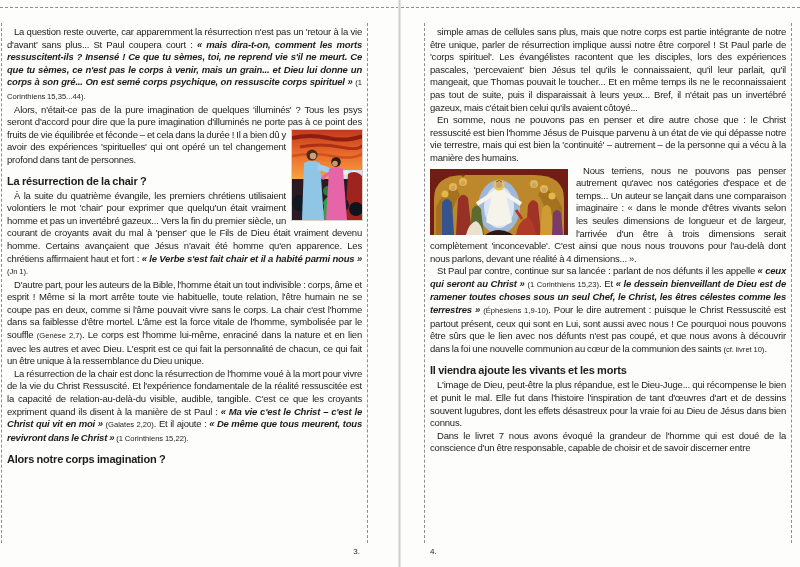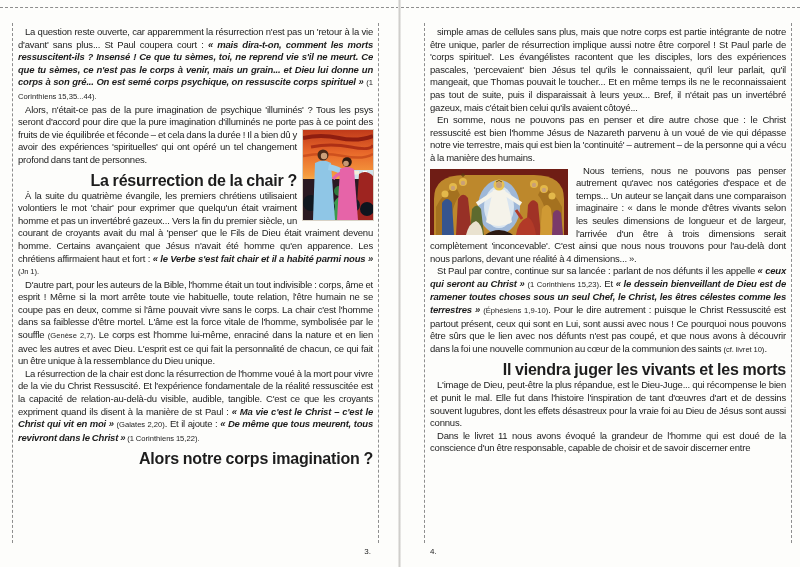--- a/index.html
+++ b/index.html
@@ -14,26 +14,26 @@
     border-top:1px dashed #8e8e8e;}
   .fold{position:absolute;top:0;left:398px;width:3px;height:567px;
     background:linear-gradient(to right,#f1f0ee,#cfcecb,#f1f0ee);}
   .page{
     position:absolute;top:23px;height:520px;box-sizing:border-box;
     border-left:1px dashed #8e8e8e;border-right:1px dashed #8e8e8e;
     padding:3px 5px 0 5px;
     font-size:9.5px;line-height:12.6px;text-align:justify;
     letter-spacing:-0.2px;word-spacing:-0.4px;
   }
-  .page-left{left:12px;width:367px;}
+  .page-left{left:1px;width:367px;}
   .page-right{left:424px;width:368px;}
   .page p{margin:0;text-indent:7px;}
   .page h2{
-    margin:7px 0 2px 0;font-size:16px;line-height:14px;
-    font-weight:bold;text-align:right;text-indent:0;letter-spacing:-0.2px;
+    margin:7px 0 2px 0;font-size:11px;line-height:14px;
+    font-weight:bold;text-align:left;text-indent:0;letter-spacing:-0.2px;
   }
   .quote{font-style:italic;font-weight:600;}
   .cite{font-size:7.6px;letter-spacing:0;}
   .paint-float{
     float:right;width:70px;height:90px;margin:1px 0 2px 6px;
     display:block;box-shadow:0 0 0 1px #d8d2c6;
   }
   .icon-float{
     float:left;width:138px;height:66px;margin:4px 8px 3px 0;
   }
@@ -48,21 +48,21 @@
 </head>
 <body>
 
 <div class="sheet">
 
   <div class="cut-top"></div>
   <div class="fold"></div>
 
   <section class="page page-left">
     <p><span>La question reste ouverte, car apparemment la résurrection n'est pas un 'retour à la vie d'avant' sans plus...  St Paul coupera court : </span><span class="quote">« mais dira-t-on, comment les morts ressuscitent-ils ? Insensé ! Ce que tu sèmes, toi, ne reprend vie s'il ne meurt. Ce que tu sèmes, ce n'est pas le corps à venir, mais un grain... et Dieu lui donne un corps à son gré... On est semé corps psychique, on ressuscite corps spirituel »</span><span> </span><span class="cite">(1 Corinthiens 15,35...44).</span></p>
-    <p><span>Alors, n'était-ce pas de la pure imagination de psychique 'illuminés' ? Tous les psys seront d'accord pour dire que la pure imagination d'illuminés ne porte pas à ce point des fruits de vie équilibrée et féconde – et cela dans la durée ! Il a bien dû </span><span class="paint-float">
+    <p><span>Alors, n'était-ce pas de la pure imagination de quelques 'illuminés' ? Tous les psys seront d'accord pour dire que la pure imagination d'illuminés ne porte pas à ce point des fruits de vie équilibrée et féconde – et cela dans la durée ! Il a bien dû </span><span class="paint-float">
     <svg viewBox="0 0 70 90" xmlns="http://www.w3.org/2000/svg">
       <defs>
         <linearGradient id="gsky" x1="0" y1="0" x2="0" y2="1">
           <stop offset="0" stop-color="#c03a1a"></stop>
           <stop offset="0.25" stop-color="#e8682a"></stop>
           <stop offset="0.5" stop-color="#f59a3e"></stop>
           <stop offset="0.62" stop-color="#f8c055"></stop>
         </linearGradient>
       </defs>
       <rect width="70" height="90" fill="url(#gsky)"></rect>
@@ -94,21 +94,21 @@
     <h2>La résurrection de la chair ?</h2>
     <p><span>À la suite du quatrième évangile, les premiers chrétiens utilisaient volontiers le mot 'chair' pour exprimer que quelqu'un était vraiment homme et pas un invertébré gazeux... Vers la fin du premier siècle, un courant de croyants avait du mal à 'penser' que le Fils de Dieu était vraiment devenu homme. Certains avançaient que Jésus n'avait été homme qu'en apparence. Les chrétiens affirmaient haut et fort : </span><span class="quote">« le Verbe s'est fait chair et il a habité parmi nous »</span><span> </span><span class="cite">(Jn 1).</span></p>
     <p><span>D'autre part, pour les auteurs de la Bible, l'homme était un tout indivisible : corps, âme et esprit ! Même si la mort arrête toute vie habituelle, toute relation, l'être humain ne se coupe pas en deux, comme si l'âme pouvait vivre sans le corps. La chair c'est l'homme dans sa faiblesse d'être mortel. L'âme est la force vitale de l'homme, symbolisée par le souffle </span><span class="cite">(Genèse 2,7)</span><span>. Le corps est l'homme lui-même, enraciné dans la nature et en lien avec les autres et avec Dieu. L'esprit est ce qui fait la personnalité de chacun, ce qui fait un être unique à la ressemblance du Dieu unique.</span></p>
     <p><span>La résurrection de la chair est donc la résurrection de l'homme voué à la mort pour vivre de la vie du Christ Ressuscité. Et l'expérience fondamentale de la réalité ressuscitée est la capacité de relation-au-delà-du visible, audible, tangible. C'est ce que les croyants expriment quand ils disent à la manière de st Paul : </span><span class="quote">« Ma vie c'est le Christ – c'est le Christ qui vit en moi »</span><span> </span><span class="cite">(Galates 2,20)</span><span>. Et il ajoute : </span><span class="quote">« De même que tous meurent, tous revivront dans le Christ »</span><span> </span><span class="cite">(1 Corinthiens 15,22).</span></p>
     <h2>Alors notre corps imagination ?</h2>
     <span class="pagenum pn-left">3.</span>
   </section>
 
   <section class="page page-right">
     <p><span>simple amas de cellules sans plus, mais que notre corps est partie intégrante de notre être unique, parler de résurrection implique aussi notre être corporel ! St Paul parle de 'corps spirituel'. Les évangélistes racontent que les disciples, lors des expériences pascales, 'percevaient' bien Jésus tel qu'ils le connaissaient, qu'il leur parlait, qu'il mangeait, que Thomas pouvait le toucher... Et en même temps ils ne le reconnaissaient pas tout de suite, puis il disparaissait à leurs yeux... Bref, il n'était pas un invertébré gazeux, mais c'était bien celui qu'ils avaient côtoyé...</span></p>
-    <p><span>En somme, nous ne pouvons pas en penser et dire autre chose que : le Christ ressuscité est bien l'homme Jésus de Nazareth parvenu à un voué de vie qui dépasse notre vie terrestre, mais qui est bien la 'continuité' – autrement – de la personne qui a vécu à la manière des humains.</span></p>
+    <p><span>En somme, nous ne pouvons pas en penser et dire autre chose que : le Christ ressuscité est bien l'homme Jésus de Puisque parvenu à un état de vie qui dépasse notre vie terrestre, mais qui est bien la 'continuité' – autrement – de la personne qui a vécu à la manière des humains.</span></p>
 
     <div class="icon-float">
       <svg viewBox="0 0 138 66" xmlns="http://www.w3.org/2000/svg">
         <rect width="138" height="66" fill="#6f1d15"></rect>
         <path d="M4 66 V30 Q4 6 34 6 h70 Q134 6 134 30 V66 Z" fill="#bd882c"></path>
         <path d="M6 66 V38 q8 -16 20 -20 l4 8 q-10 12 -10 40 z" fill="#a4711f"></path>
         <path d="M132 66 V38 q-8 -16 -20 -20 l-4 8 q10 12 10 40 z" fill="#a4711f"></path>
         <ellipse cx="69" cy="38" rx="21" ry="27" fill="#9fb8d8"></ellipse>
         <ellipse cx="69" cy="38" rx="15" ry="21" fill="#d9e5f0"></ellipse>
         <circle cx="15" cy="25" r="3.5" fill="#e3b84a"></circle>
@@ -135,19 +135,19 @@
         <path d="M64 24 L47 35" stroke="#f5f3ea" stroke-width="4" fill="none"></path>
         <path d="M74 24 L91 35" stroke="#f5f3ea" stroke-width="4" fill="none"></path>
         <path d="M63 21 h12 l7 32 q-13 8 -26 0 z" fill="#f5f3ea"></path>
         <circle cx="69" cy="16" r="5.5" fill="#e8c253"></circle>
         <circle cx="69" cy="16" r="3" fill="#c9a078"></circle>
         <path d="M66 13 q3 -3 6 0" stroke="#6a4a28" stroke-width="1" fill="none"></path>
       </svg>
     </div>
     <p><span>Nous terriens, nous ne pouvons pas penser autrement qu'avec nos catégories d'espace et de temps... Un auteur se lançait dans une comparaison imaginaire : « dans le monde d'êtres vivants selon les seules dimensions de longueur et de largeur, l'arrivée d'un être à trois dimensions serait complètement 'inconcevable'. C'est ainsi que nous nous trouvons pour l'au-delà dont nous parlons, devant une réalité à 4 dimensions... ».</span></p>
     <p><span>St Paul par contre, continue sur sa lancée : parlant de nos défunts il les appelle </span><span class="quote">« ceux qui seront au Christ »</span><span> </span><span class="cite">(1 Corinthiens 15,23)</span><span>. Et </span><span class="quote">« le dessein bienveillant de Dieu est de ramener toutes choses sous un seul Chef, le Christ, les êtres célestes comme les terrestres »</span><span> </span><span class="cite">(Éphésiens 1,9-10)</span><span>. Pour le dire autrement : puisque le Christ Ressuscité est partout présent, ceux qui sont en Lui, sont aussi avec nous ! Ce pourquoi nous pouvons être sûrs que le lien avec nos défunts n'est pas coupé, et que nous avons à découvrir dans la foi une nouvelle communion au cœur de la communion des saints </span><span class="cite">(cf. livret 10)</span><span>.</span></p>
-    <h2>Il viendra juger les vivants et les morts</h2>
-    <p><span>L'image de Dieu, peut-être la plus répandue, est le Dieu-Juge... qui récompense le bien et punit le mal. Elle fut dans l'histoire l'inspiration de tant d'œuvres d'art et de dessins souvent lugubres, dont les effets désastreux pour la vraie foi au Dieu de Jésus sont aussi connus.</span></p>
-    <p><span>Dans le livret 11 nous avons évoqué la grandeur de l'homme qui est doué de la conscience d'un être responsable, capable de choisir et de savoir discerner entre</span></p>
+    <h2>Il viendra ajoute les vivants et les morts</h2>
+    <p><span>L'image de Dieu, peut-être la plus répandue, est le Dieu-Juge... qui récompense le bien et punit le mal. Elle fut dans l'histoire l'inspiration de tant d'œuvres d'art et de dessins souvent lugubres, dont les effets désastreux pour la vraie foi au Dieu de Jésus dans bien connus.</span></p>
+    <p><span>Dans le livret 7 nous avons évoqué la grandeur de l'homme qui est doué de la conscience d'un être responsable, capable de choisir et de savoir discerner entre</span></p>
     <span class="pagenum pn-right">4.</span>
   </section>
 
 </div>
 
 </body></html>

